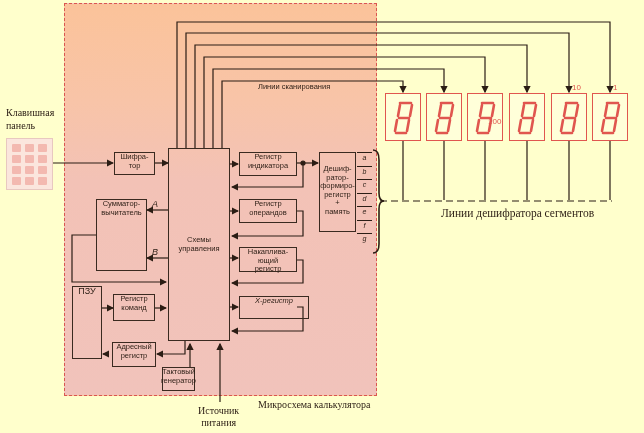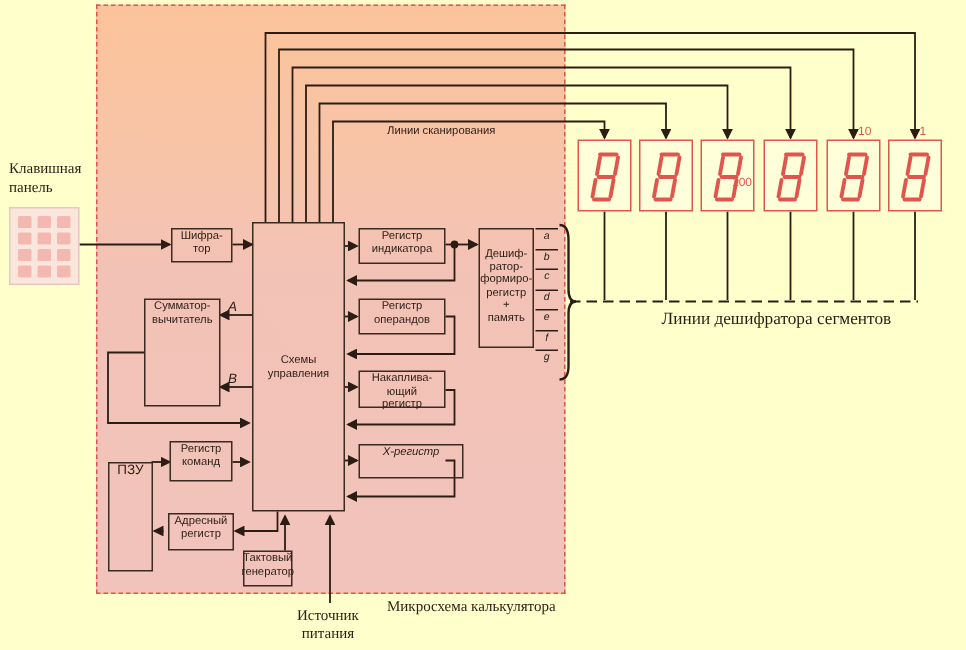--- a/index.html
+++ b/index.html
@@ -140,21 +140,21 @@
 </div>
 <div class="blk" style="left:96px;top:199px;width:51px;height:72px;align-items:flex-start;">
   <div>
       <div>Сумматор-</div>
       <div>вычитатель</div>
     </div>
 </div>
 <div class="lbl" style="left:152px;top:199px;font-size:9px;font-style:italic;">A</div>
 <div class="lbl" style="left:152px;top:247px;font-size:9px;font-style:italic;">B</div>
 
-<div class="blk" style="left:72px;top:308px;width:30px;height:73px;font-size:9px;">
+<div class="blk" style="left:72px;top:286px;width:30px;height:73px;font-size:9px;">
   <div>ПЗУ</div>
 </div>
 <div class="blk" style="left:113px;top:294px;width:42px;height:27px;">
   <div>
       <div>Регистр</div>
       <div>команд</div>
     </div>
 </div>
 <div class="blk" style="left:112px;top:342px;width:44px;height:25px;">
   <div>

